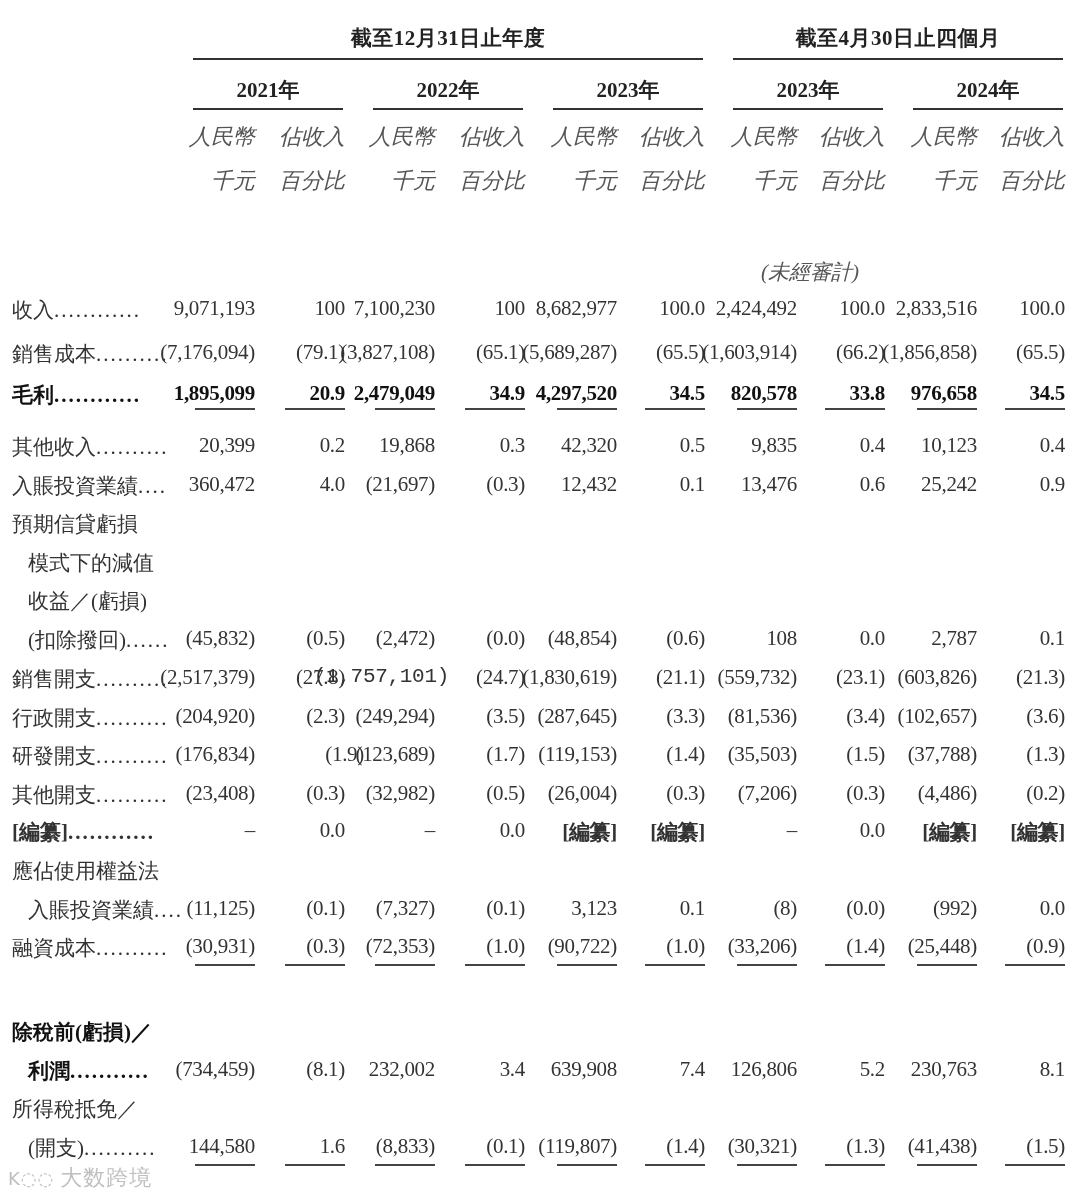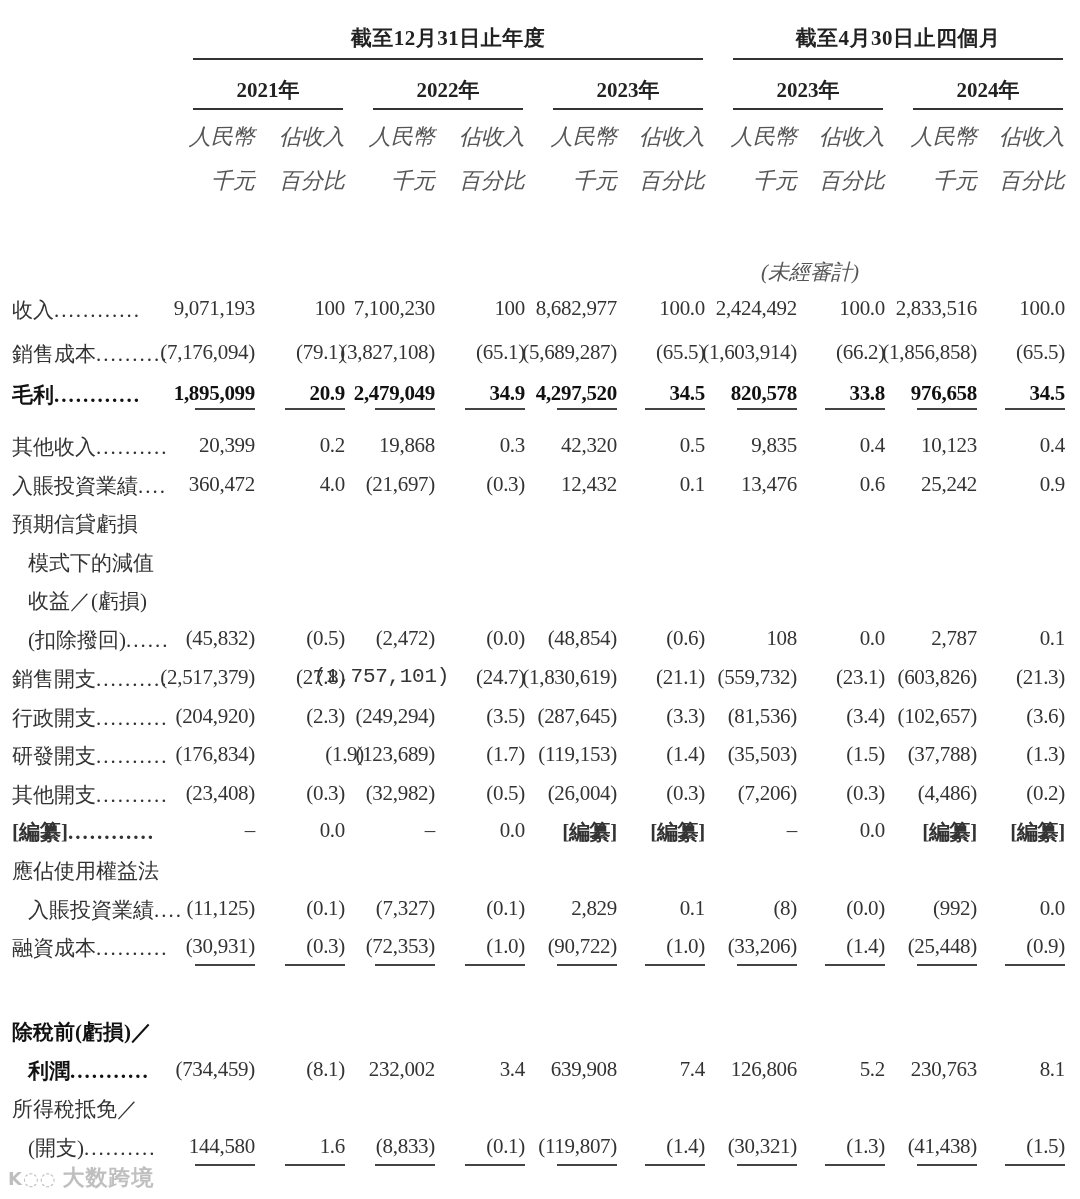--- a/index.html
+++ b/index.html
@@ -16,21 +16,21 @@
   .rule { position: absolute; height: 2px; background: #333; }
   .rule-thin { position: absolute; height: 1.5px; background: #444; }
   .label { font-size: 21px; color: #333; }
   .label.bold { font-weight: bold; color: #111; }
   .label .dots { letter-spacing: 2px; }
   .num { font-size: 21px; text-align: right; color: #333; letter-spacing: -0.3px; }
   .num.bold { font-weight: bold; color: #111; }
   .redact { font-weight: bold; }
   .watermark {
     position: absolute; left: 8px; top: 1163px; font-family: "DejaVu Sans", sans-serif;
-    font-size: 22px; color: rgba(170,170,170,0.75); font-weight: bold; letter-spacing: 1px;
+    font-size: 22px; color: rgba(170,170,170,0.75); font-weight: normal; letter-spacing: 1px;
     text-shadow: 0 0 1px #fff;
   }
   .watermark .logo { font-size: 18px; margin-right: 6px; }
 </style>
 </head>
 <body>
 
 <div class="abs grp-title" style="left:193px; width:510px; top:24px;">截至12月31日止年度</div>
 <div class="rule" style="left:193px; width:510px; top:58px;"></div>
 
@@ -207,21 +207,21 @@
     <div class="abs num" style="right: 283px; top: 818px;">–</div>
     <div class="abs num" style="right: 195px; top: 818px;">0.0</div>
     <div class="abs num redact" style="right: 103px; top: 818px;">[編纂]</div>
     <div class="abs num redact" style="right: 15px; top: 818px;">[編纂]</div>
     <div class="abs label" style="left: 12px; top: 857px;"><span>應佔使用權益法</span></div>
     <div class="abs label" style="left: 28px; top: 896px;"><span>入賬投資業績</span><span class="dots">....</span></div>
     <div class="abs num" style="right: 825px; top: 896px;">(11,125)</div>
     <div class="abs num" style="right: 735px; top: 896px;">(0.1)</div>
     <div class="abs num" style="right: 645px; top: 896px;">(7,327)</div>
     <div class="abs num" style="right: 555px; top: 896px;">(0.1)</div>
-    <div class="abs num" style="right: 463px; top: 896px;">2,829</div>
+    <div class="abs num" style="right: 463px; top: 896px;">3,123</div>
     <div class="abs num" style="right: 375px; top: 896px;">0.1</div>
     <div class="abs num" style="right: 283px; top: 896px;">(8)</div>
     <div class="abs num" style="right: 195px; top: 896px;">(0.0)</div>
     <div class="abs num" style="right: 103px; top: 896px;">(992)</div>
     <div class="abs num" style="right: 15px; top: 896px;">0.0</div>
     <div class="abs label" style="left: 12px; top: 934px;"><span>融資成本</span><span class="dots">..........</span></div>
     <div class="abs num" style="right: 825px; top: 934px;">(30,931)</div>
     <div class="abs num" style="right: 735px; top: 934px;">(0.3)</div>
     <div class="abs num" style="right: 645px; top: 934px;">(72,353)</div>
     <div class="abs num" style="right: 555px; top: 934px;">(1.0)</div>

